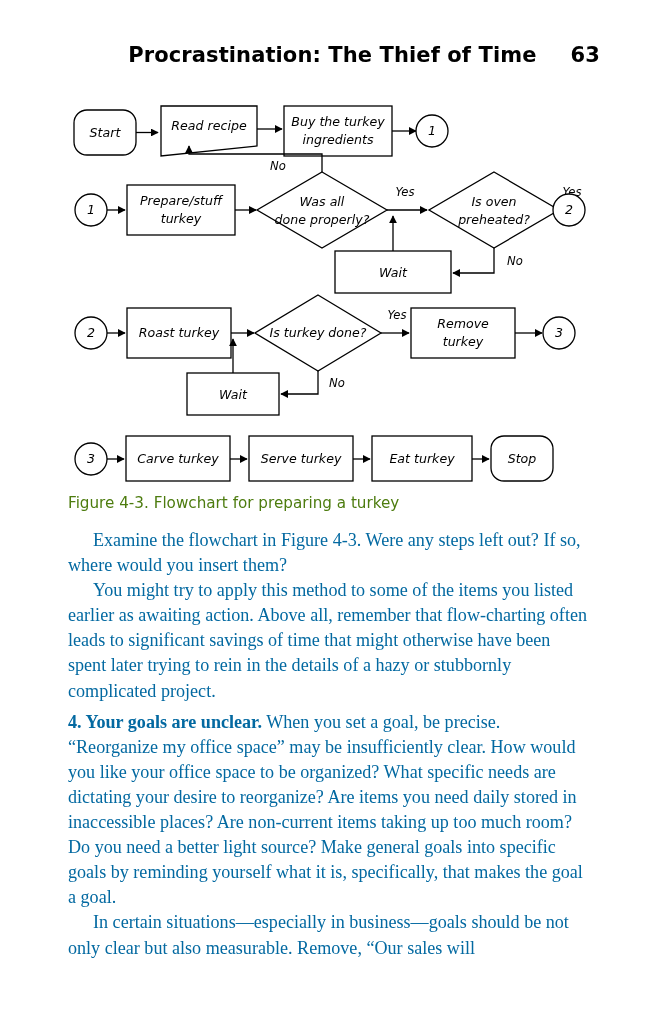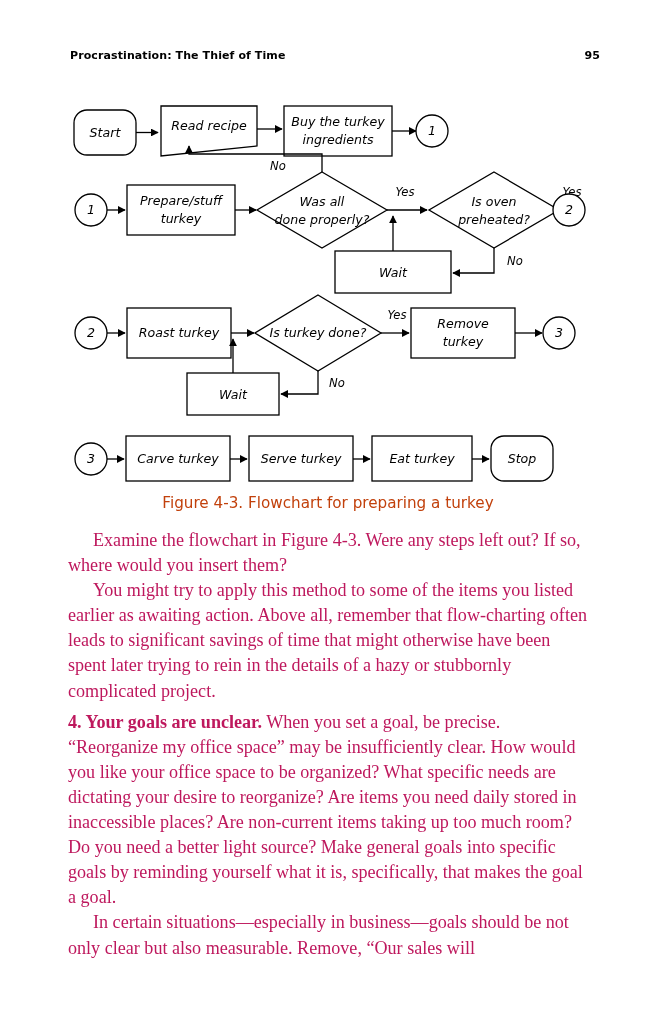--- a/index.html
+++ b/index.html
@@ -18,24 +18,24 @@
 
   
   .running-head {
     position: absolute;
     top: 42px;
     left: 70px;
     right: 62px;
     height: 26px;
     display: flex;
     align-items: center;
-    justify-content: space-between;
+    justify-content: flex-end;
     font-family: "DejaVu Sans", sans-serif;
     font-weight: bold;
-    font-size: 11px;
+    font-size: 21px;
     letter-spacing: 0.1px;
   }
   .running-head .rh-title { margin-right: 34px; }
   .running-head .rh-page  { min-width: 24px; text-align: right; }
 
   
   .figure {
     position: absolute;
     top: 96px;
     left: 60px;
@@ -67,53 +67,52 @@
   }
 
   
   .caption {
     position: absolute;
     top: 494px;
     left: 68px;
     width: 520px;
     font-family: "DejaVu Sans", sans-serif;
     font-size: 15.2px;
-    color: #c2410c;
-    text-align: center;
+    color: #4d7c0f;
   }
 
   
   .body-text {
     position: absolute;
     top: 528px;
     left: 68px;
     width: 519px;
     font-family: "Liberation Serif", serif;
     font-size: 18.1px;
     line-height: 25.1px;
     text-align: left;
-    color: #be185d;
+    color: #0369a1;
   }
   .body-text p {
     margin: 0;
   }
   .body-text p.indent {
     text-indent: 25px;
   }
   .body-text b {
     font-weight: bold;
   }
   .spacer-para { height: 6px; }
 </style>
 </head>
 <body>
 
 <div class="running-head">
   <span class="rh-title">Procrastination: The Thief of Time</span>
-  <span class="rh-page">95</span>
+  <span class="rh-page">63</span>
 </div>
 
 <div class="figure">
 <svg width="545" height="396" viewBox="0 0 545 396" xmlns="http://www.w3.org/2000/svg">
   <defs>
     <marker id="arrow" viewBox="0 0 10 10" refX="9" refY="5" markerWidth="6" markerHeight="6" orient="auto-start-reverse">
       <path d="M 0 0 L 10 5 L 0 10 z" fill="#000"></path>
     </marker>
   </defs>
 

